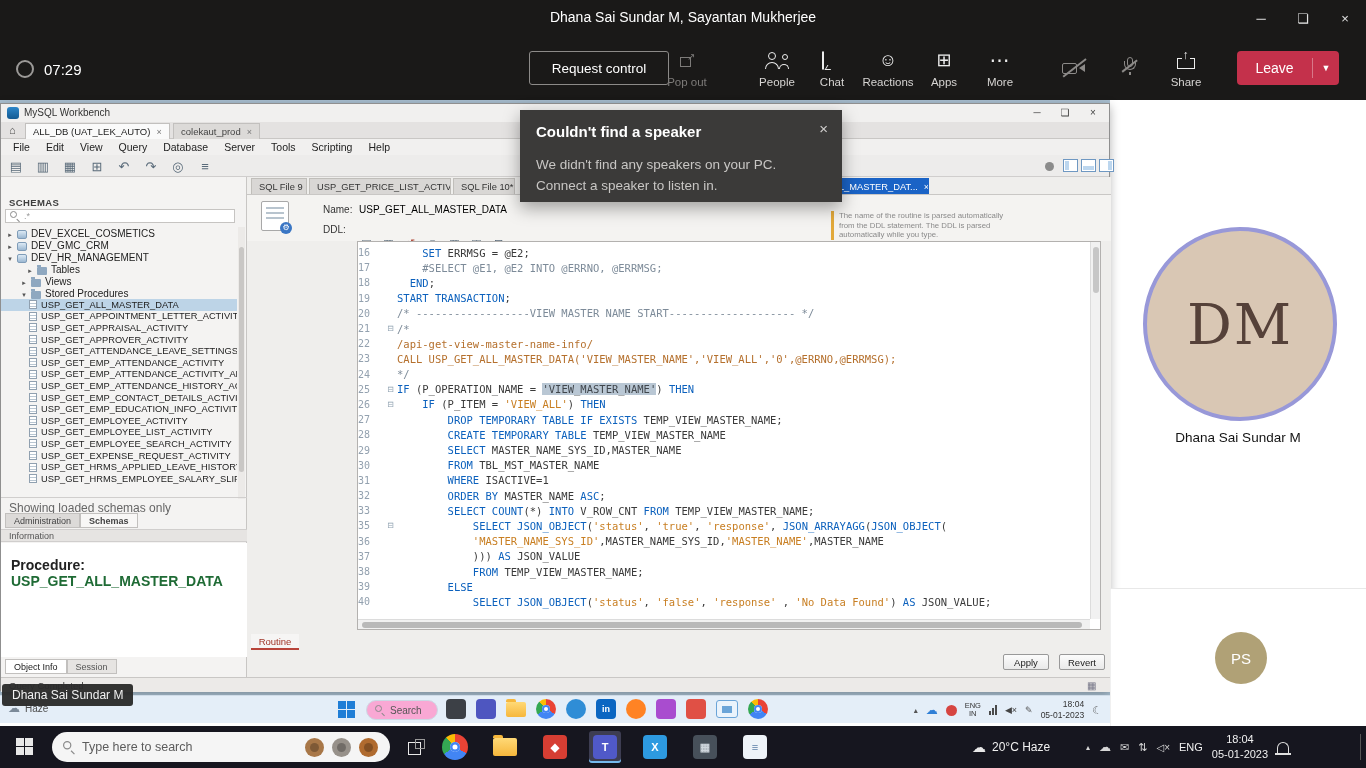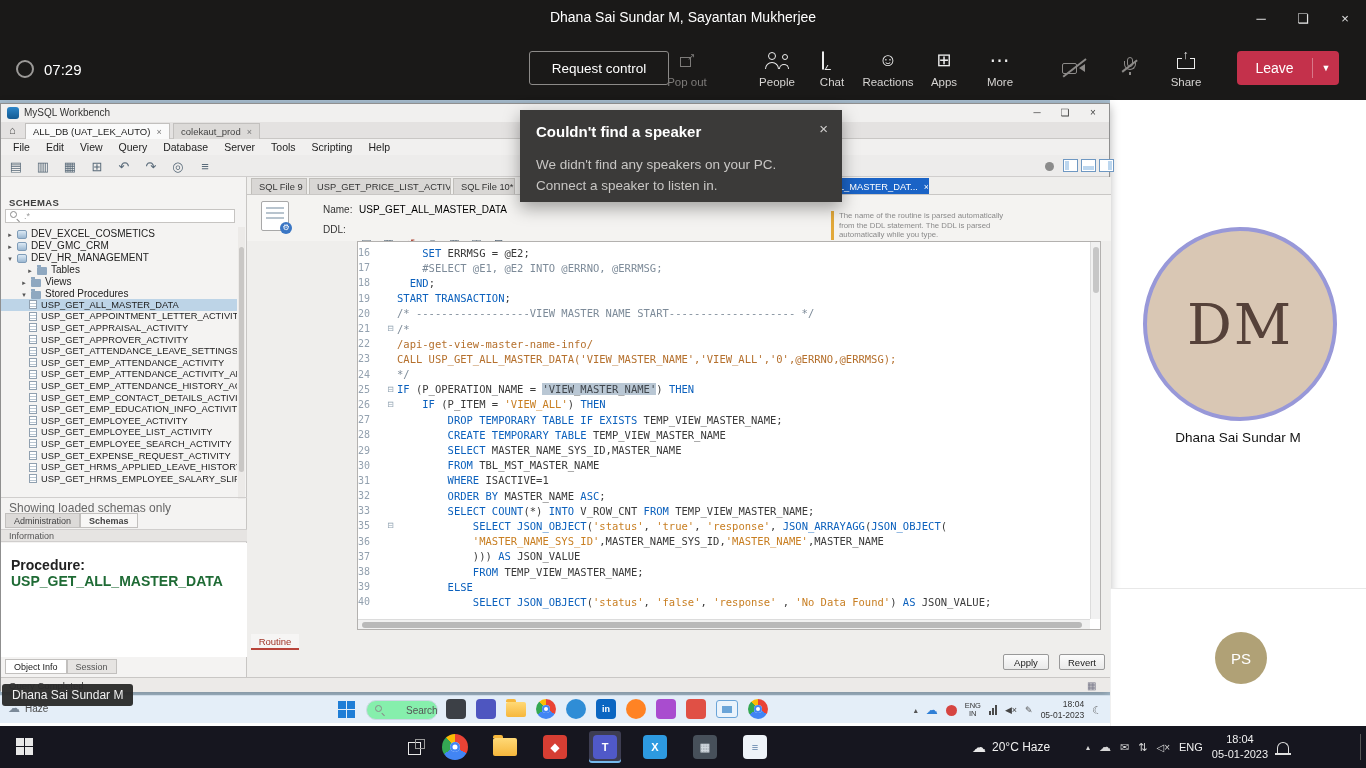--- a/index.html
+++ b/index.html
@@ -149,21 +149,21 @@
 .wb-btn{position:absolute;top:477px;width:46px;height:16px;font-size:9.5px;color:#222;background:linear-gradient(#fcfcfc,#e9e9e9);border:1px solid #999;border-radius:2px;display:flex;align-items:center;justify-content:center}
 .wb-status{position:absolute;left:0;top:573px;width:1110px;height:15px;background:#eceae8;border-top:1px solid #c9c7c5;display:flex;align-items:center}
 .wb-status .txt{margin-left:8px;font-size:9.5px;color:#333}
 .wb-status .grid{position:absolute;left:1086px;font-size:10px;color:#778}
 
 
 .sh-task{position:absolute;left:0;top:595px;width:1110px;height:28px;background:#e4eef8;border-top:1px solid #cfdce8}
 .winlogo{display:grid;grid-template-columns:8px 8px;grid-template-rows:8px 8px;gap:1px}
 .winlogo i{background:#1f7ed6;display:block}
 .winlogo.mono i{background:#e8e8e8}
-.sh-search{position:absolute;left:366px;top:4px;width:72px;height:20px;background:#86efac;border:1px solid #cdd8e4;border-radius:10px;display:flex;align-items:center;gap:21px;padding:0 8px;font-size:10px;color:#555}
+.sh-search{position:absolute;left:366px;top:4px;width:72px;height:20px;background:#f9a8d4;border:1px solid #cdd8e4;border-radius:10px;display:flex;align-items:center;gap:5px;padding:0 8px;font-size:10px;color:#555}
 .sh-apps{position:absolute;left:446px;top:3px;display:flex;gap:10px;align-items:center}
 .app-sq{width:24px;height:24px;border-radius:4px;display:flex;align-items:center;justify-content:center;font-weight:bold;font-size:11px;color:#fff}
 .app-sq.sm{width:20px;height:20px;font-size:9px;border-radius:4px}
 .app-circle{width:24px;height:24px;border-radius:50%}
 .app-circle.sm{width:20px;height:20px}
 .ic-chrome{width:26px;height:26px;border-radius:50%;background:conic-gradient(#ea4335 0 33%,#4285f4 33% 66%,#34a853 66% 88%,#fbbc05 88% 100%);position:relative}
 .ic-chrome.sm{width:20px;height:20px}
 .ic-chrome::after{content:"";position:absolute;left:50%;top:50%;width:10px;height:10px;margin:-5px 0 0 -5px;border-radius:50%;background:#fff;box-shadow:inset 0 0 0 2.5px #4285f4}
 .ic-chrome.sm::after{width:8px;height:8px;margin:-4px 0 0 -4px;box-shadow:inset 0 0 0 2px #4285f4}
 .ic-folderbig{position:relative;width:24px;height:18px;background:linear-gradient(#ffd977,#f6b73c);border-radius:2px}
@@ -748,20 +748,30 @@
     </div>
   </div>
 
   <div class="h-task">
     <div class="winlogo mono" style="position:absolute;left:16px;top:12px">
         <i></i>
         <i></i>
         <i></i>
         <i></i>
       </div>
+    <div class="h-search">
+      <span class="i-mag" style="transform:scale(1.2)">
+          <span class="c"></span>
+          <span class="h"></span>
+        </span>
+      <span class="ph">Type here to search</span>
+      <span class="bimg" style="background:#a87748"></span>
+      <span class="bimg" style="background:#97918a"></span>
+      <span class="bimg" style="background:#b06b2f"></span>
+    </div>
     <span class="i-taskview" style="position:absolute;left:408px;top:13px"></span>
     <div class="h-apps">
         <div class="htile">
           <div class="ic-chrome"></div>
         </div>
         <div class="htile">
           <div class="ic-folderbig"></div>
         </div>
         <div class="htile">
           <div class="app-sq" style="background: rgb(214, 62, 51);">

